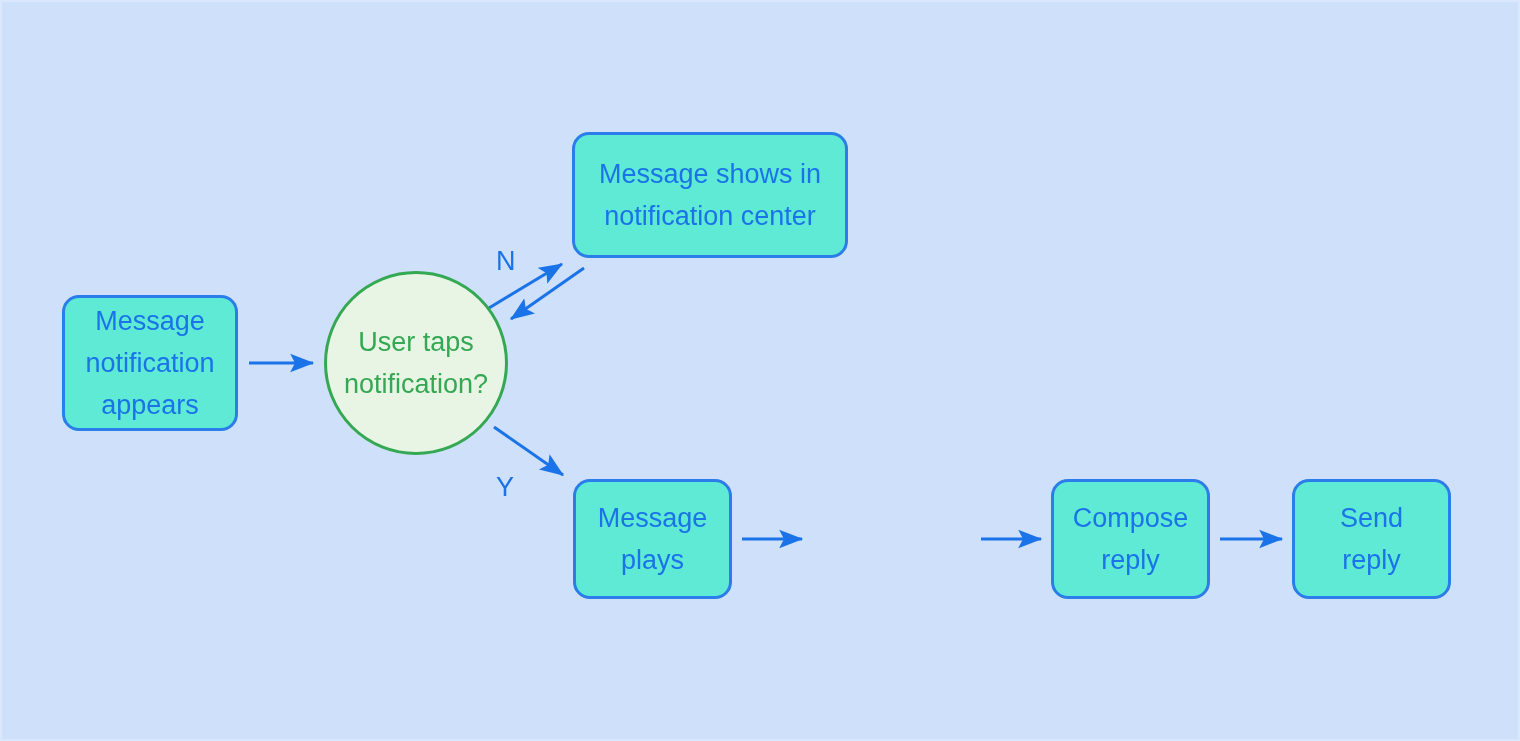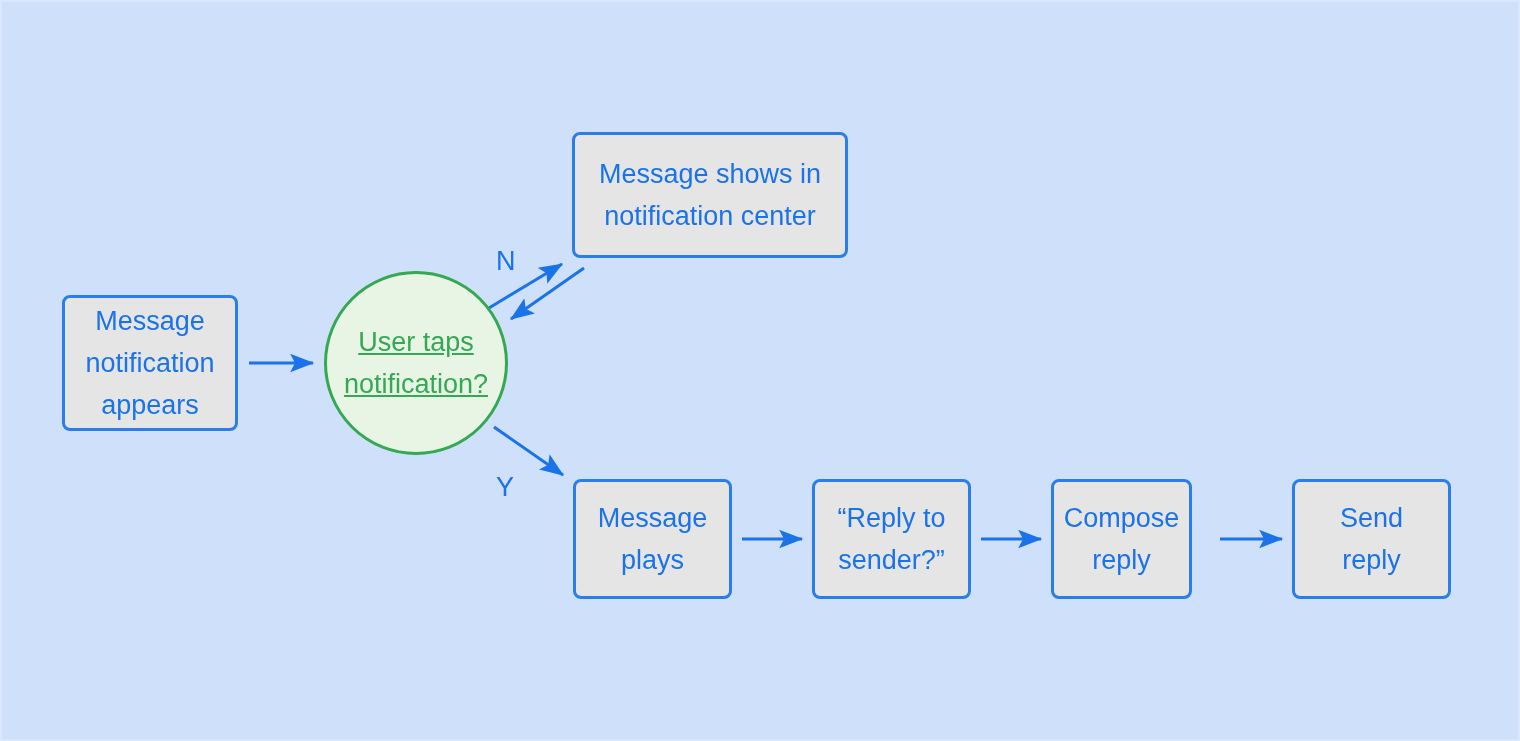--- a/index.html
+++ b/index.html
@@ -27,31 +27,30 @@
   }
   .node {
     position: absolute;
     box-sizing: border-box;
     display: flex;
     align-items: center;
     justify-content: center;
     text-align: center;
   }
   .node-box {
-    background: #e5e5e5;
+    background: #5eead4;
     border: 3px solid #2b7de9;
-    border-radius: 8px;
+    border-radius: 17px;
     color: #1a73e8;
   }
   .node-circle {
     background: #e8f4e4;
     border: 3px solid #34a853;
     border-radius: 50%;
     color: #34a853;
-    text-decoration: underline;
   }
   .node-label {
     font-size: 27px;
     line-height: 42px;
     letter-spacing: 0px;
     white-space: pre-line;
     padding: 0 8px;
   }
   .edge-label {
     position: absolute;
@@ -116,26 +115,22 @@
   <div class="node node-box" style="left:570px; top:130px; width:276px; height:126px;">
     <span class="node-label">Message shows in
 notification center</span>
   </div>
 
   <div class="node node-box" style="left:571px; top:477px; width:159px; height:120px;">
     <span class="node-label">Message
 plays</span>
   </div>
 
-  <div class="node node-box" style="left:810px; top:477px; width:159px; height:120px;">
-    <span class="node-label">“Reply to
-sender?”</span>
-  </div>
 
-  <div class="node node-box" style="left:1049px; top:477px; width:141px; height:120px;">
+  <div class="node node-box" style="left:1049px; top:477px; width:159px; height:120px;">
     <span class="node-label">Compose
 reply</span>
   </div>
 
   <div class="node node-box" style="left:1290px; top:477px; width:159px; height:120px;align-items:center;">
     <span class="node-label">Send
 reply</span>
   </div>
 
   <span class="edge-label" style="left:494px; top:246px;">N</span>

